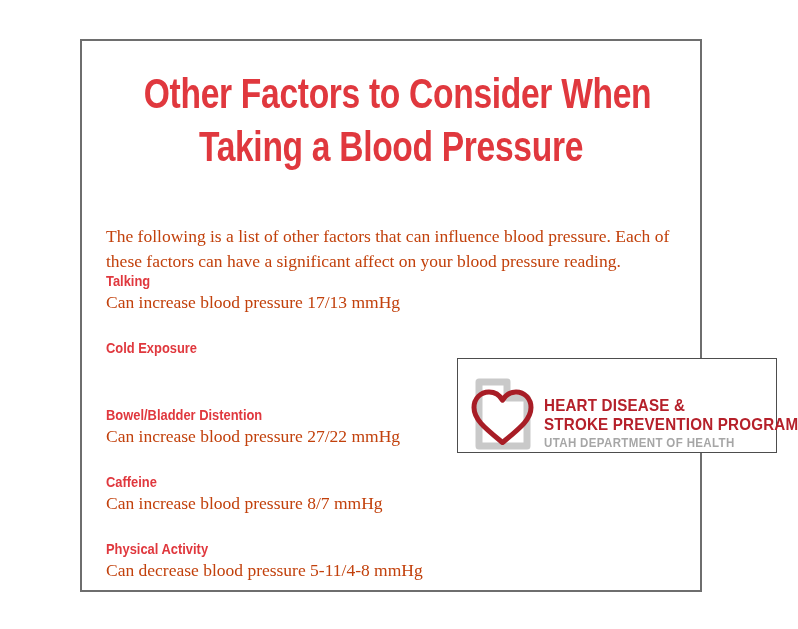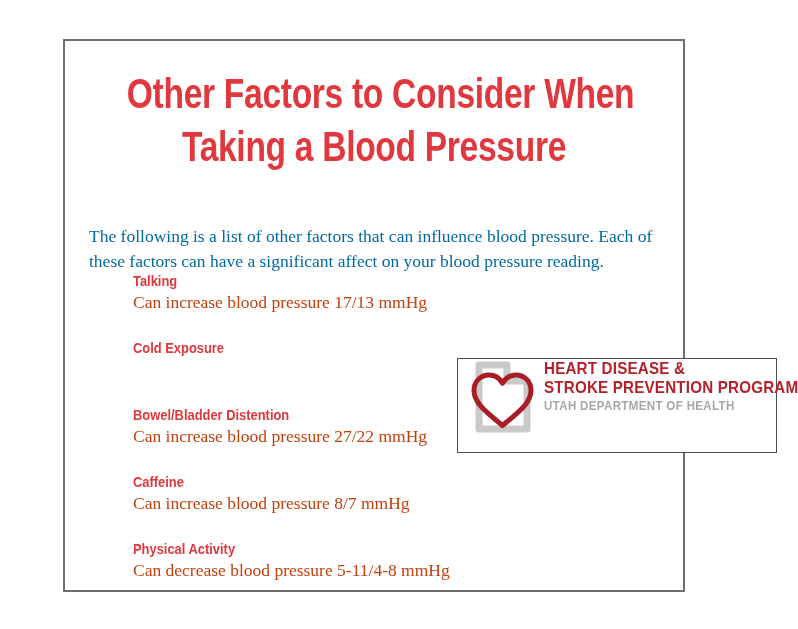--- a/index.html
+++ b/index.html
@@ -11,21 +11,21 @@
     width: 798px;
     height: 629px;
     position: relative;
     overflow: hidden;
     font-family: "Liberation Serif", serif;
   }
 
   
   #page-frame {
     position: absolute;
-    left: 63px;
+    left: 80px;
     top: 39px;
     width: 622px;
     height: 553px;
     box-sizing: border-box;
     border: 2px solid #6e6e6e;
     background: #ffffff;
   }
 
   
   #title-block {
@@ -49,30 +49,29 @@
 
   
   #intro-paragraph {
     position: absolute;
     left: 24px;
     top: 165px;
     width: 580px;
     font-family: "Liberation Serif", serif;
     font-size: 17.5px;
     line-height: 25px;
-    color: #0369a1;
+    color: #c2410c;
   }
 
   
   #factor-list {
     position: absolute;
     left: 24px;
     top: 231px;
     width: 430px;
-    margin-left: 44px;
   }
   .factor-item {
     height: 67px;
   }
   .factor-name {
     font-family: "Liberation Sans Narrow", "Liberation Sans", sans-serif;
     font-weight: bold;
     font-size: 15px;
     line-height: 18px;
     color: #e0383e;
@@ -92,21 +91,21 @@
   #logo-panel {
     position: absolute;
     left: 457px;
     top: 358px;
     width: 320px;
     height: 95px;
     box-sizing: border-box;
     border: 1.5px solid #4d4d4d;
     background: #ffffff;
     display: flex;
-    align-items: flex-start;
+    align-items: flex-end;
     z-index: 5;
   }
   #logo-mark {
     width: 66px;
     height: 76px;
     margin-left: 11px;
     margin-right: 9px;
     flex: 0 0 auto;
   }
   #logo-text {

